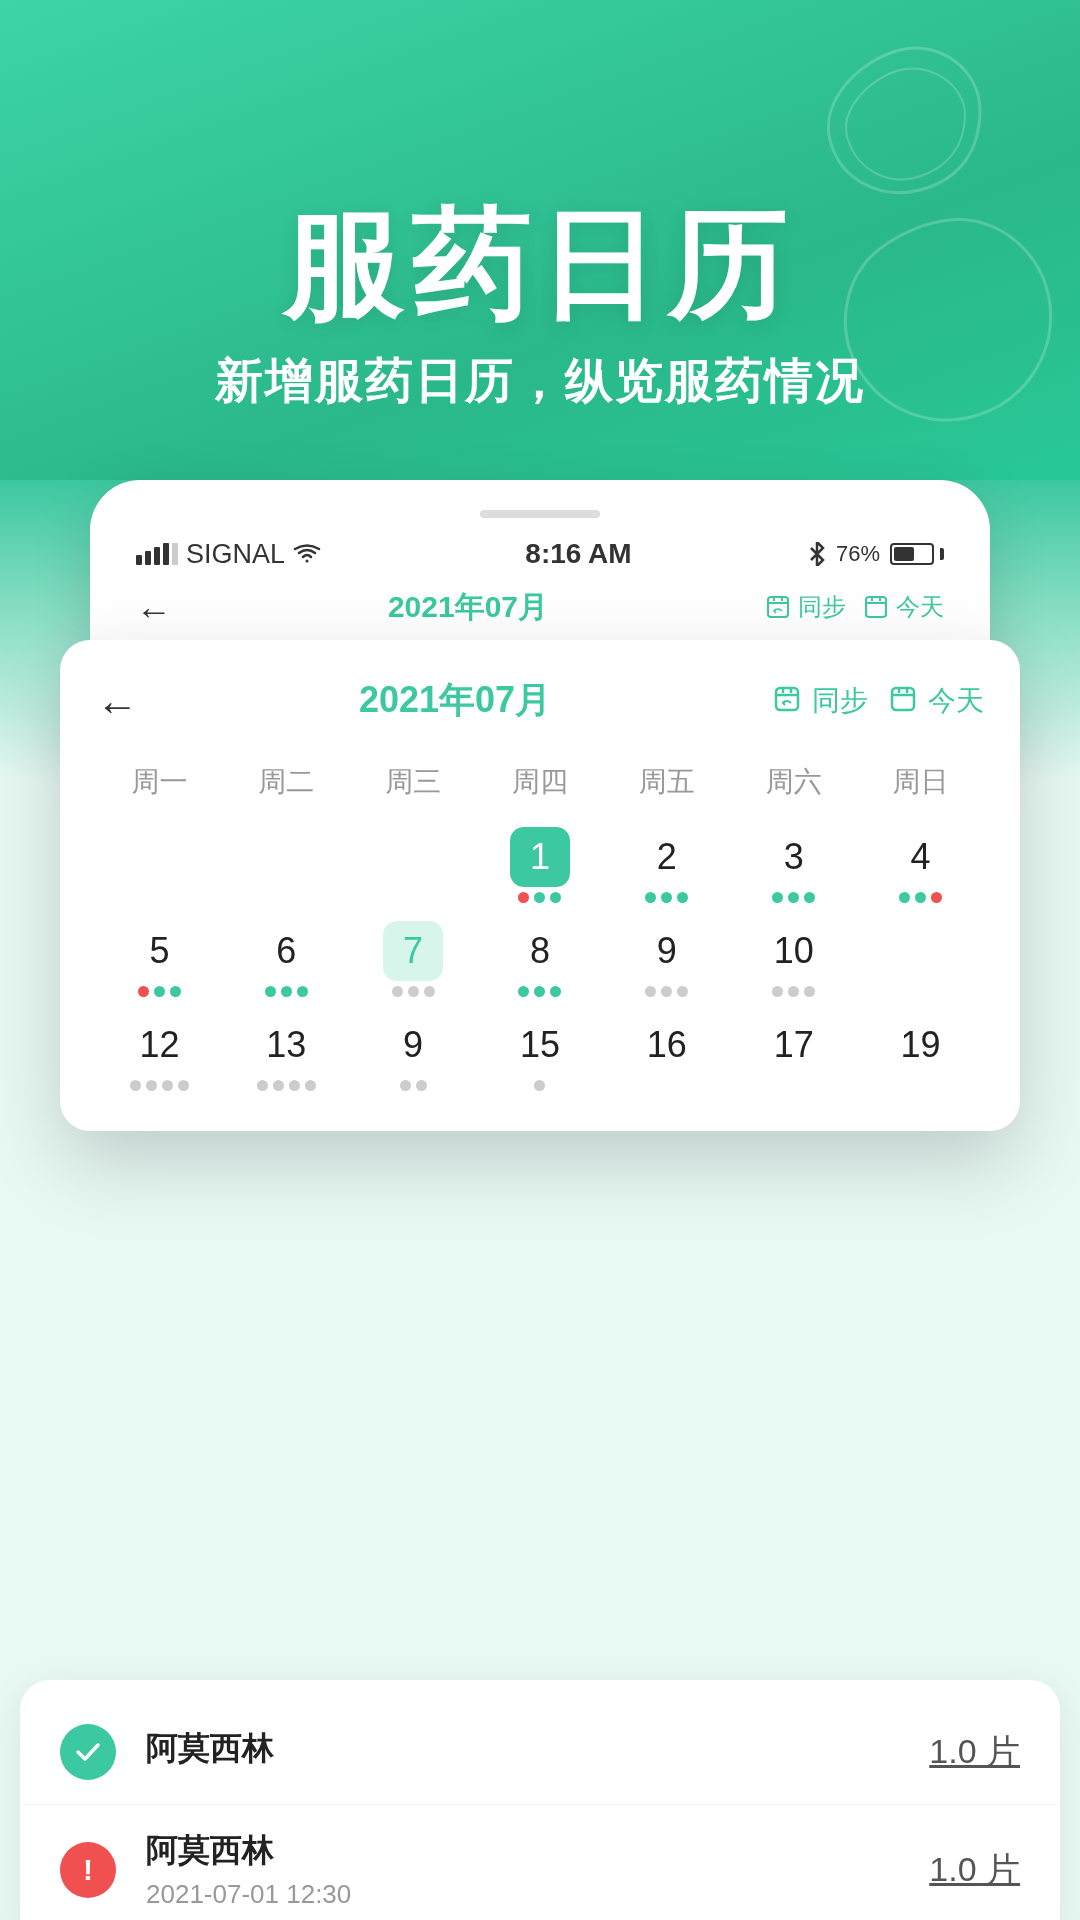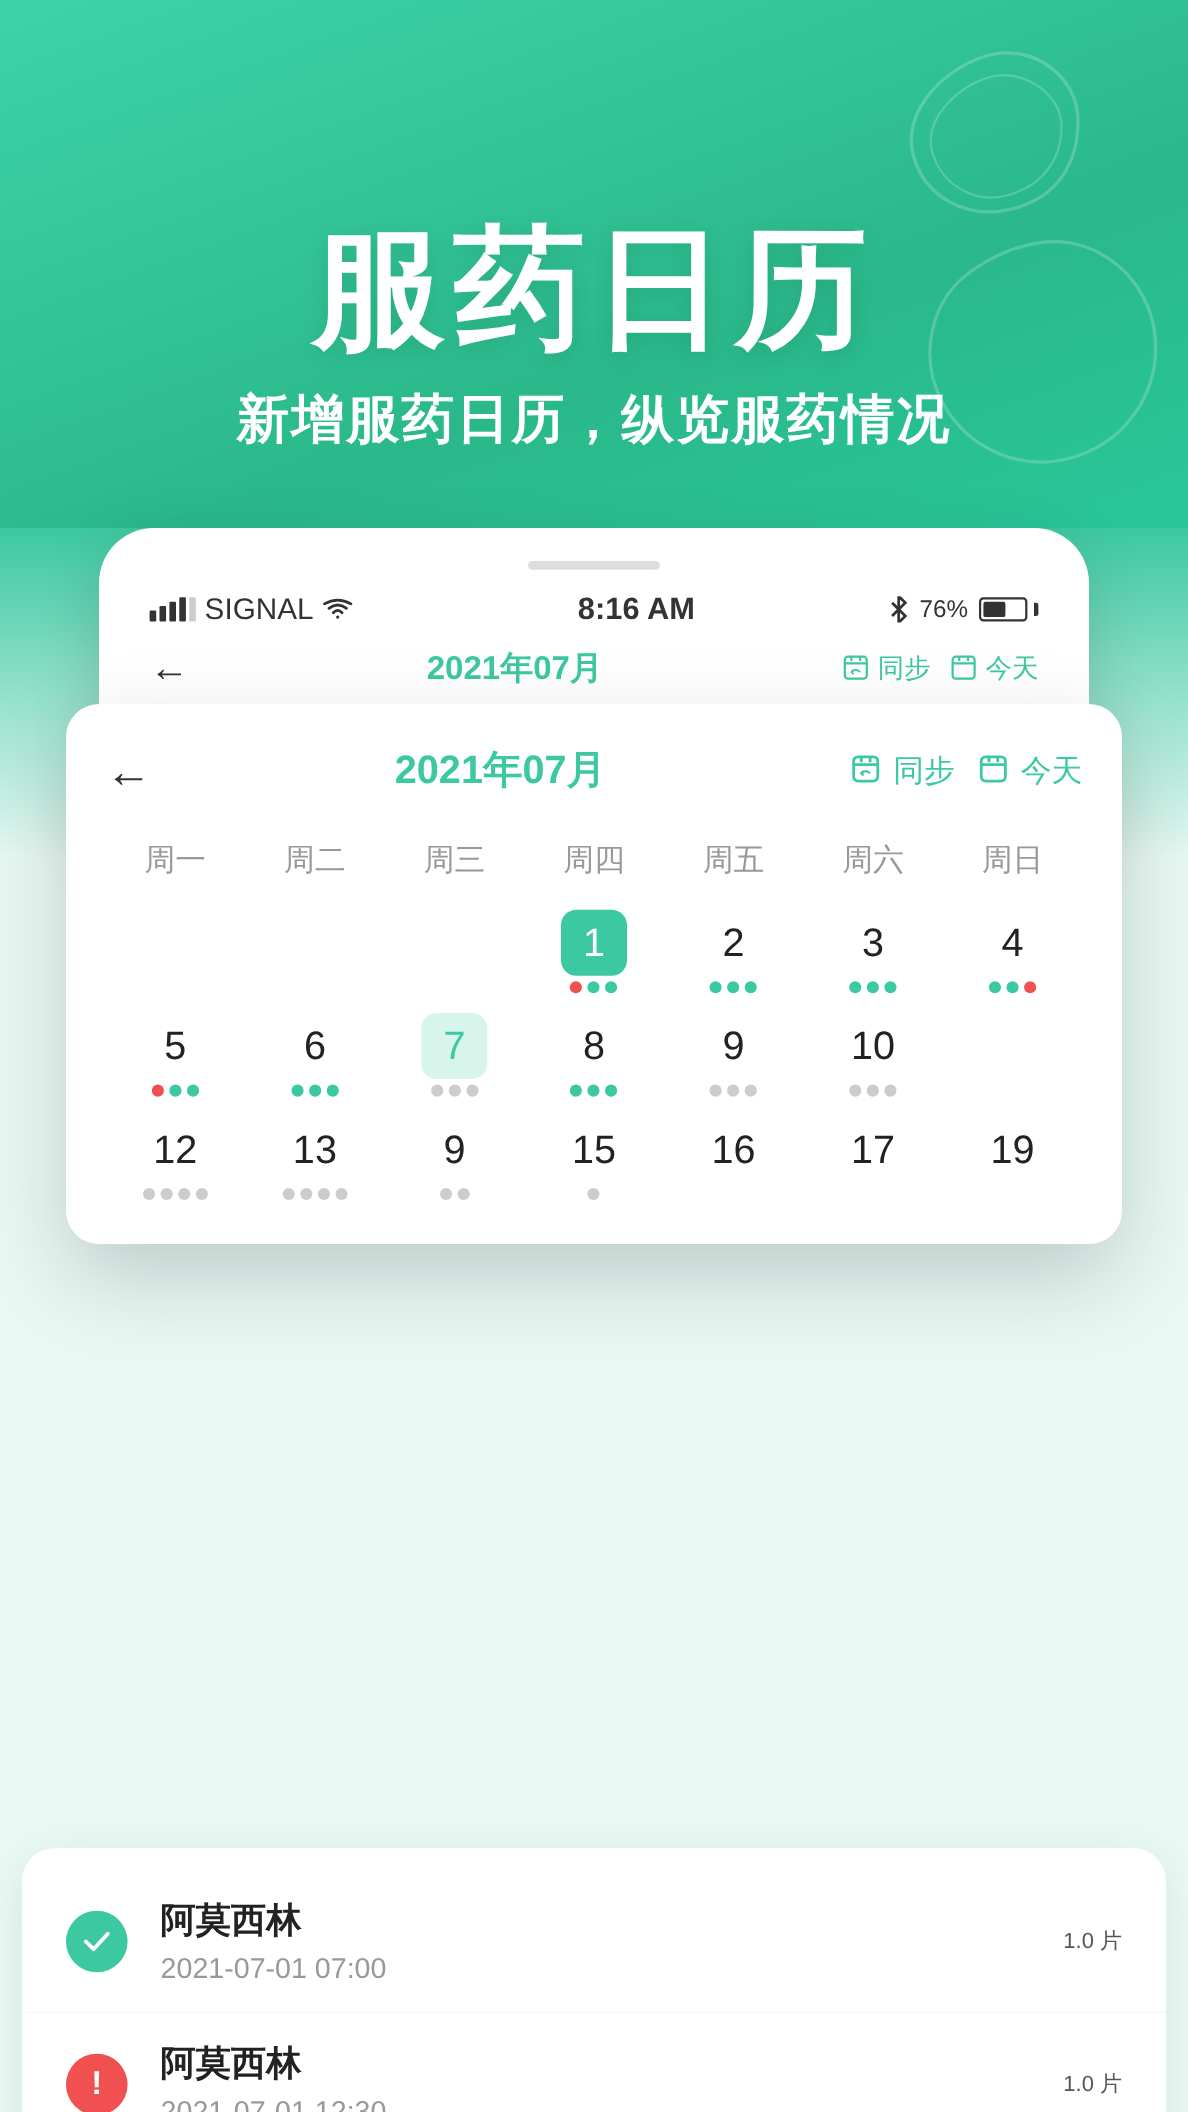--- a/index.html
+++ b/index.html
@@ -401,22 +401,23 @@
       font-weight: 600;
       margin-bottom: 6px;
     }
 
     .med-time {
       font-size: 26px;
       color: #999;
     }
 
     .med-dosage {
-      font-size: 20px;
+      font-size: 34px;
       color: #555;
+      text-decoration: underline;
     }
 
     
     .content-area {
       background: linear-gradient(180deg, #3cc8a0 0%, #e8f9f4 300px);
       min-height: 1400px;
       position: relative;
     }
 
     
@@ -716,21 +717,20 @@
   <div class="med-list-section">
 
     <div class="med-item">
       <div class="med-icon med-icon-success">
         <svg width="32" height="32" viewBox="0 0 32 32">
           <polyline points="6,16 13,23 26,9" stroke="white" stroke-width="3.5" fill="none" stroke-linecap="round" stroke-linejoin="round"></polyline>
         </svg>
       </div>
       <div class="med-info">
         <div class="med-name">阿莫西林</div>
-        <div class="med-time">2021-07-01 07:00</div>
       </div>
       <span class="med-dosage">1.0 片</span>
     </div>
 
     <div class="med-item">
       <div class="med-icon med-icon-warning">
         <span class="exclaim-icon">!</span>
       </div>
       <div class="med-info">
         <div class="med-name">阿莫西林</div>

